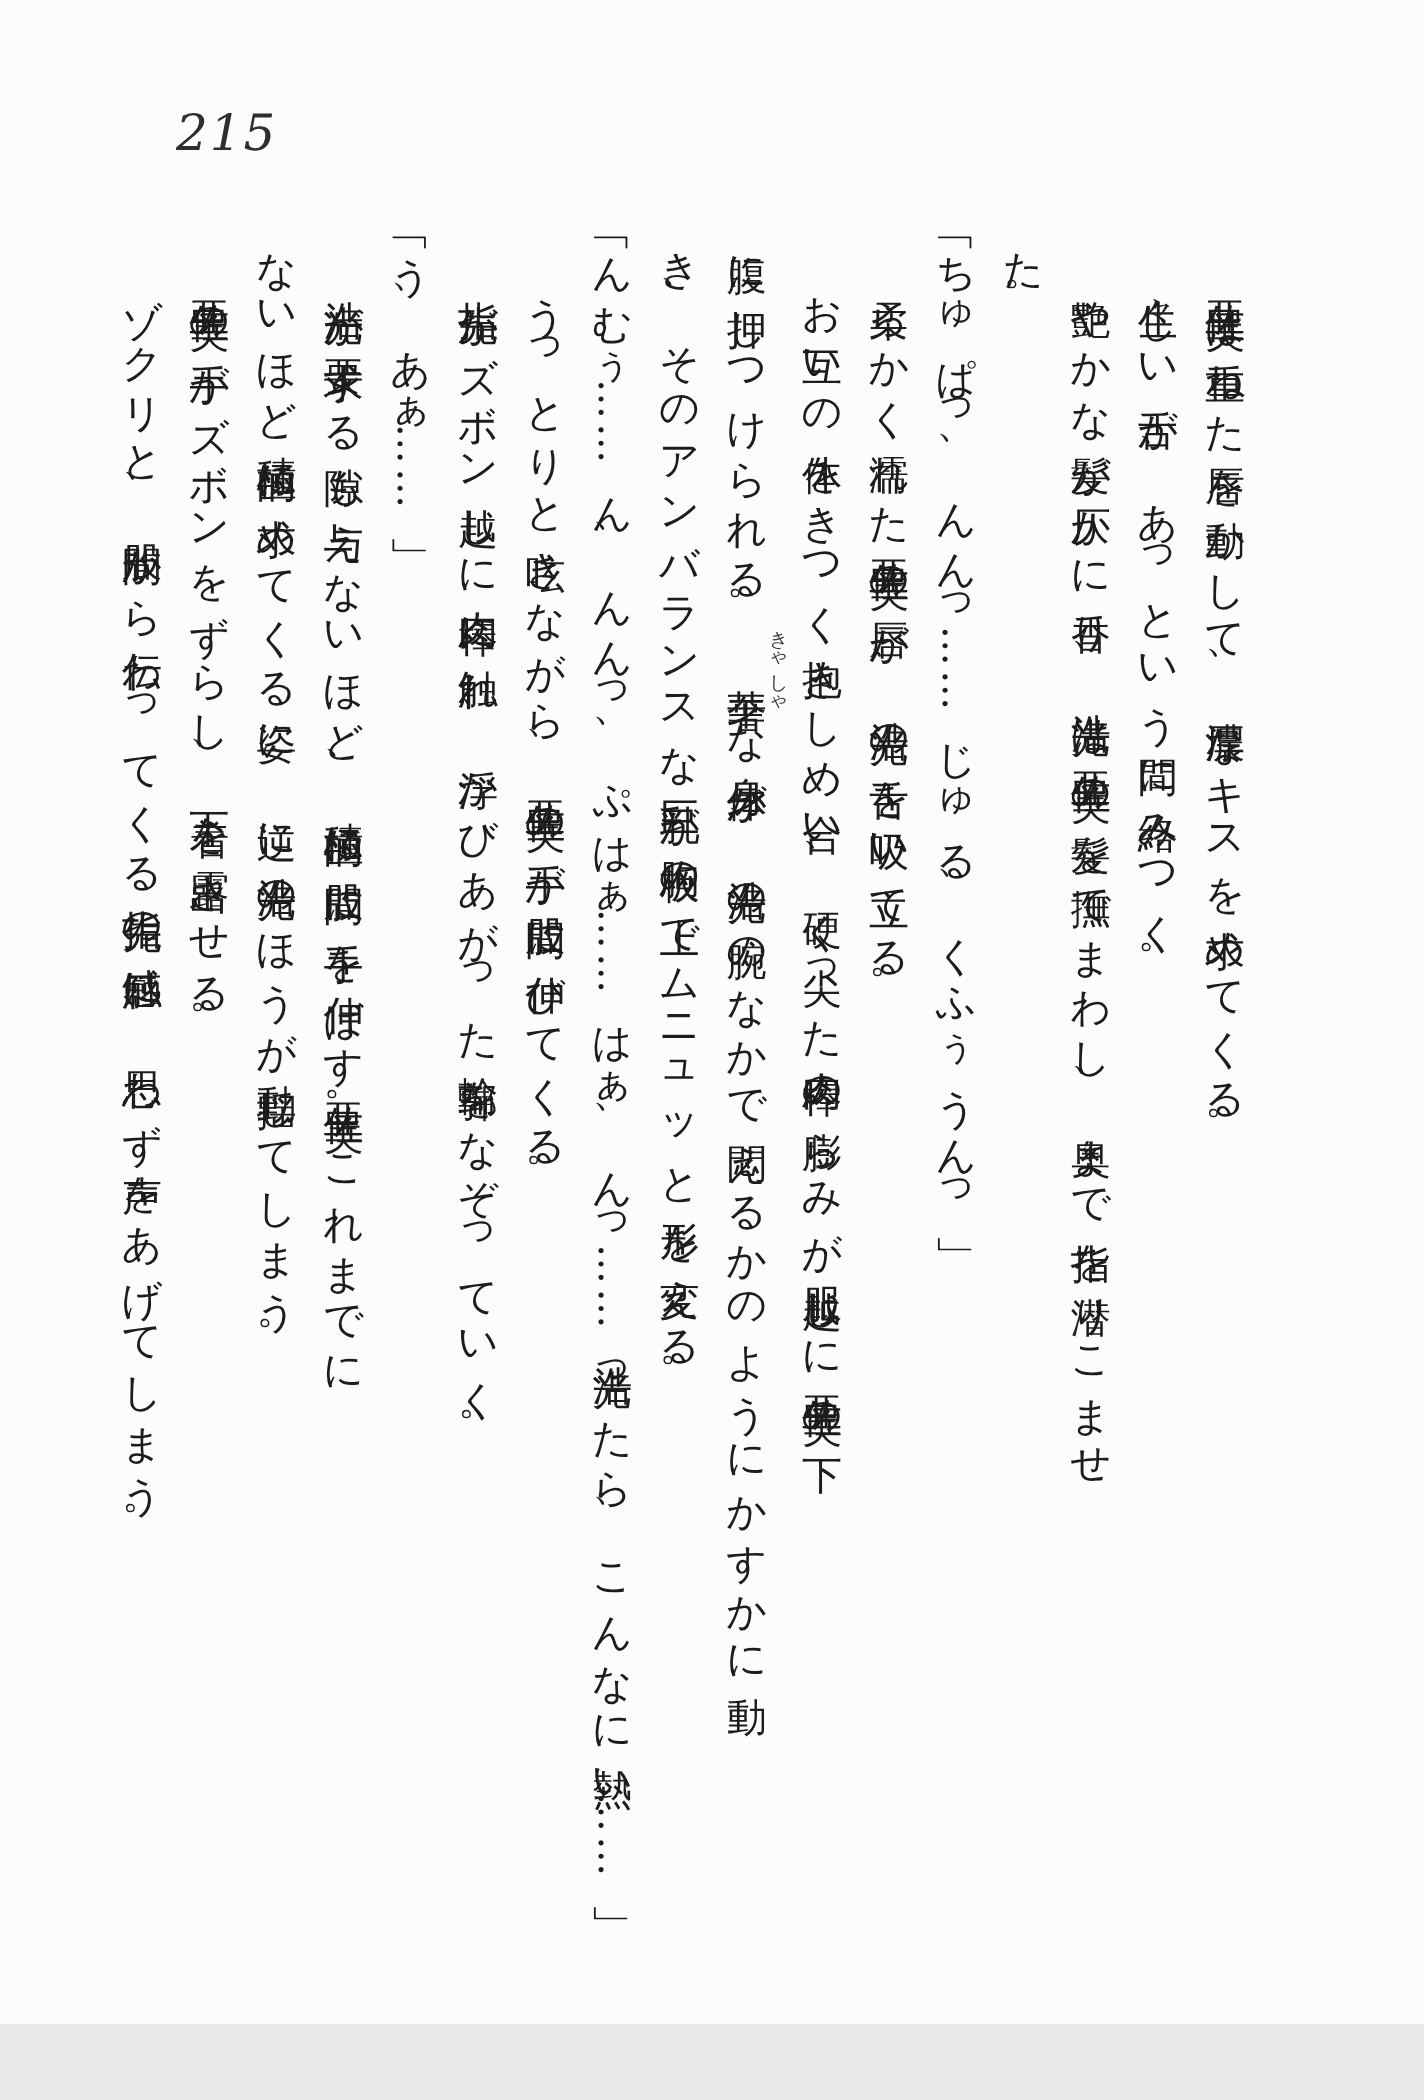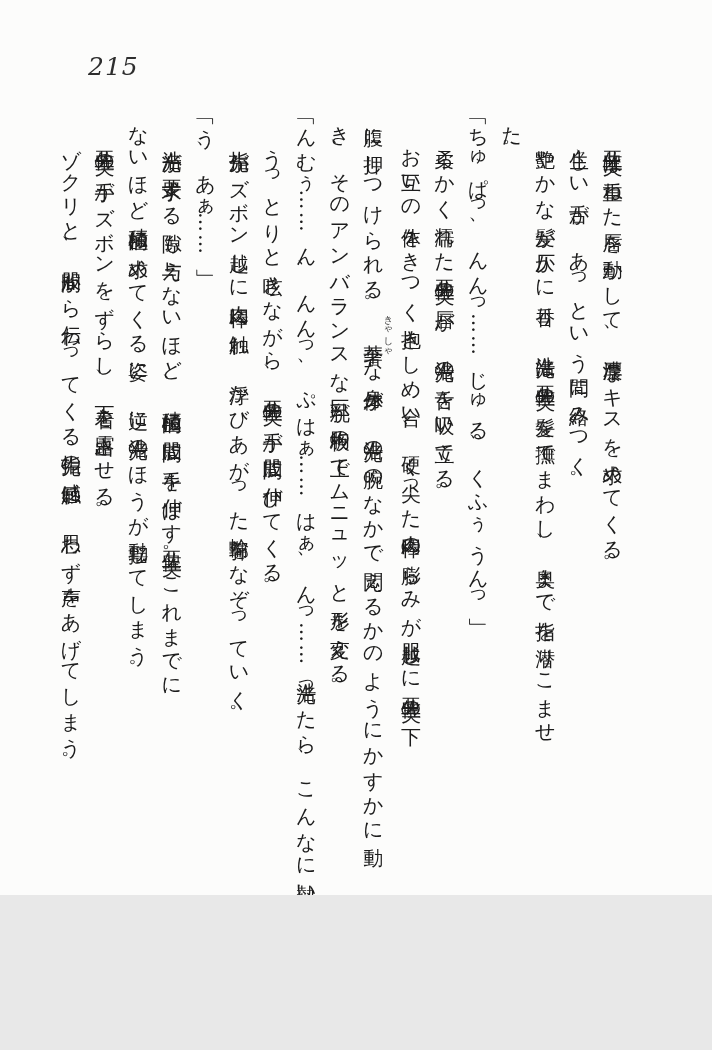--- a/index.html
+++ b/index.html
@@ -3,21 +3,21 @@
 <meta charset="utf-8">
 <style>
   html, body {
     margin: 0;
     padding: 0;
     background: #e8e8e8;
   }
   .page {
     position: relative;
     width: 712px;
-    height: 895px;
+    height: 1012px;
     margin: 0 auto;
     background: #fcfcfb;
     overflow: hidden;
     font-family: "DejaVu Serif", "Liberation Serif", serif;
     color: #1c1c1c;
   }
   .page-number {
     position: absolute;
     top: 52px;
     left: 88px;

